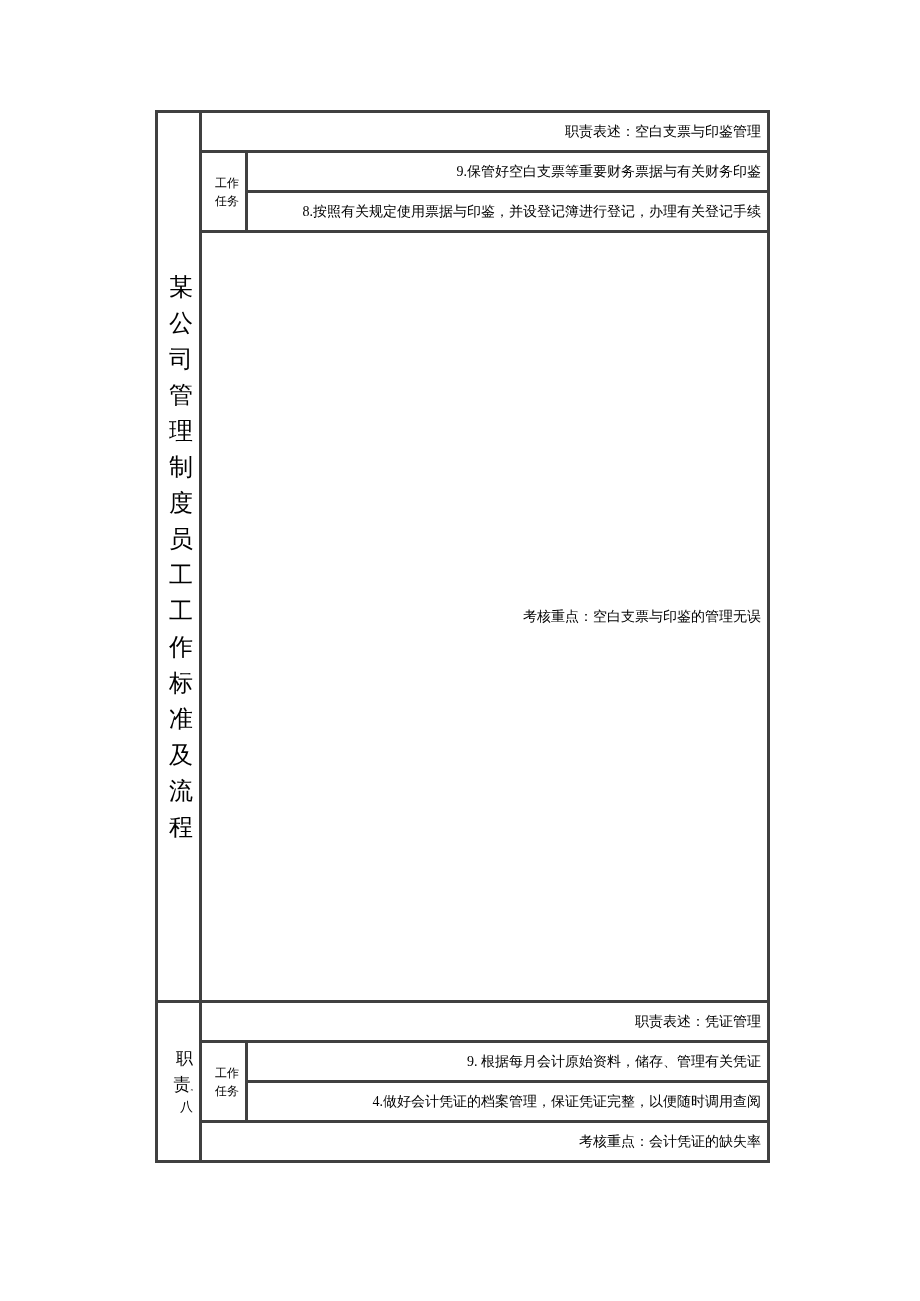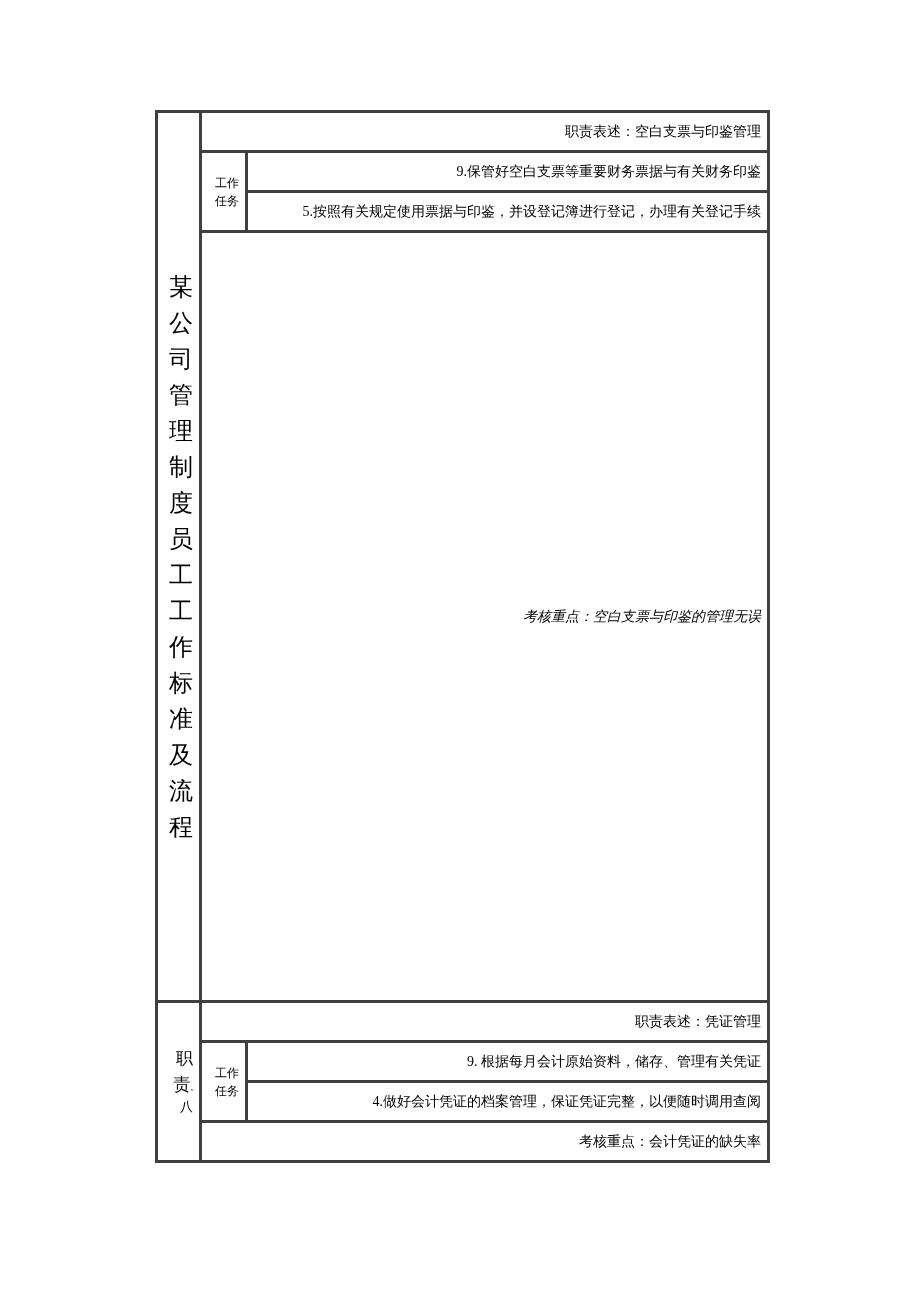--- a/index.html
+++ b/index.html
@@ -51,41 +51,40 @@
       text-align: center;
       font-size: 12px;
       width: 46px;
     }
     .content-cell {
       font-size: 14px;
     }
     .tall-cell {
       height: 770px;
       vertical-align: top;
-      font-style: italic;
     }
   </style>
 </head>
 <body>
 
 <div class="page">
   <table class="main-table">
     <tbody>
         <tr>
       <td class="vertical-title" rowspan="4">
         <span>某<br>公<br>司<br>管<br>理<br>制<br>度<br>员<br>工<br>工<br>作<br>标<br>准<br>及<br>流<br>程</span>
       </td>
       <td colspan="2" class="content-cell">职责表述：空白支票与印鉴管理</td>
     </tr>
     <tr>
       <td rowspan="2" class="sub-label">工作任务</td>
       <td class="content-cell">9.保管好空白支票等重要财务票据与有关财务印鉴</td>
     </tr>
     <tr>
-      <td class="content-cell">5.按照有关规定使用票据与印鉴，并设登记簿进行登记，办理有关登记手续</td>
+      <td class="content-cell">8.按照有关规定使用票据与印鉴，并设登记簿进行登记，办理有关登记手续</td>
     </tr>
     <tr>
       <td colspan="2" class="content-cell tall-cell">考核重点：空白支票与印鉴的管理无误</td>
     </tr>
     <tr>
       <td rowspan="4" class="left-label">
         <span style="font-size:17px;">职责</span><span style="font-size:7px; display:inline;">₈</span><br>
         <span>八</span>
       </td>
       <td colspan="2" class="content-cell">职责表述：凭证管理</td>

